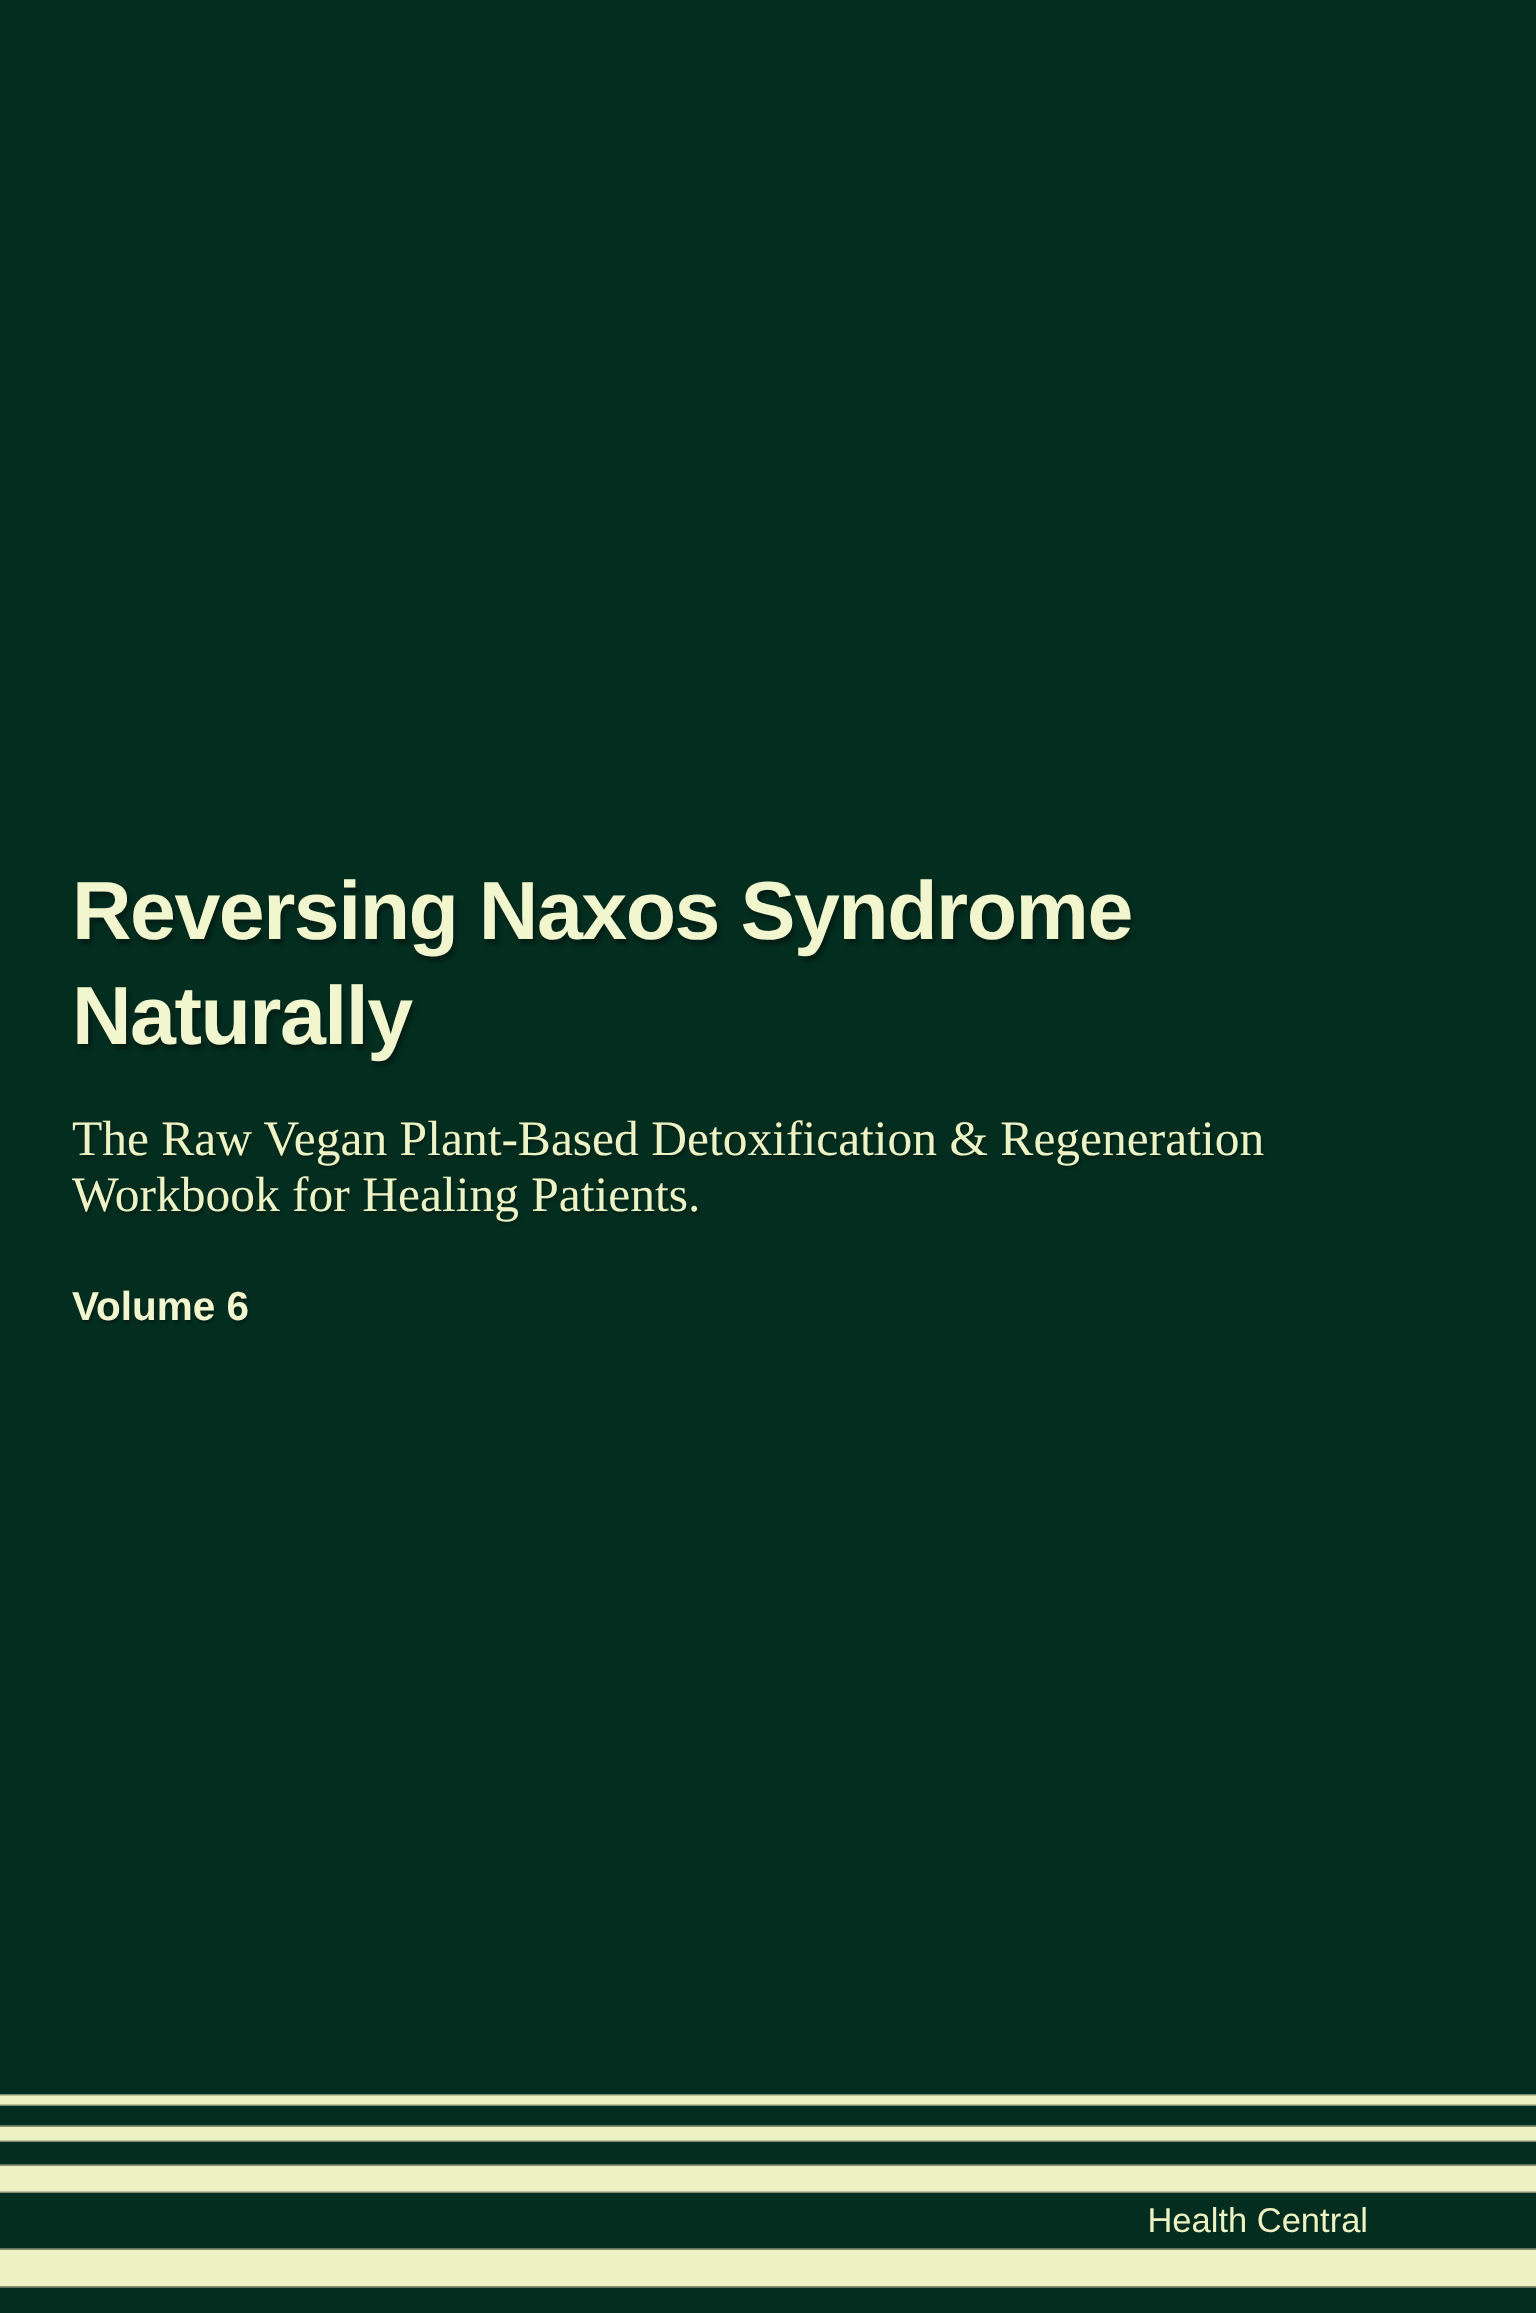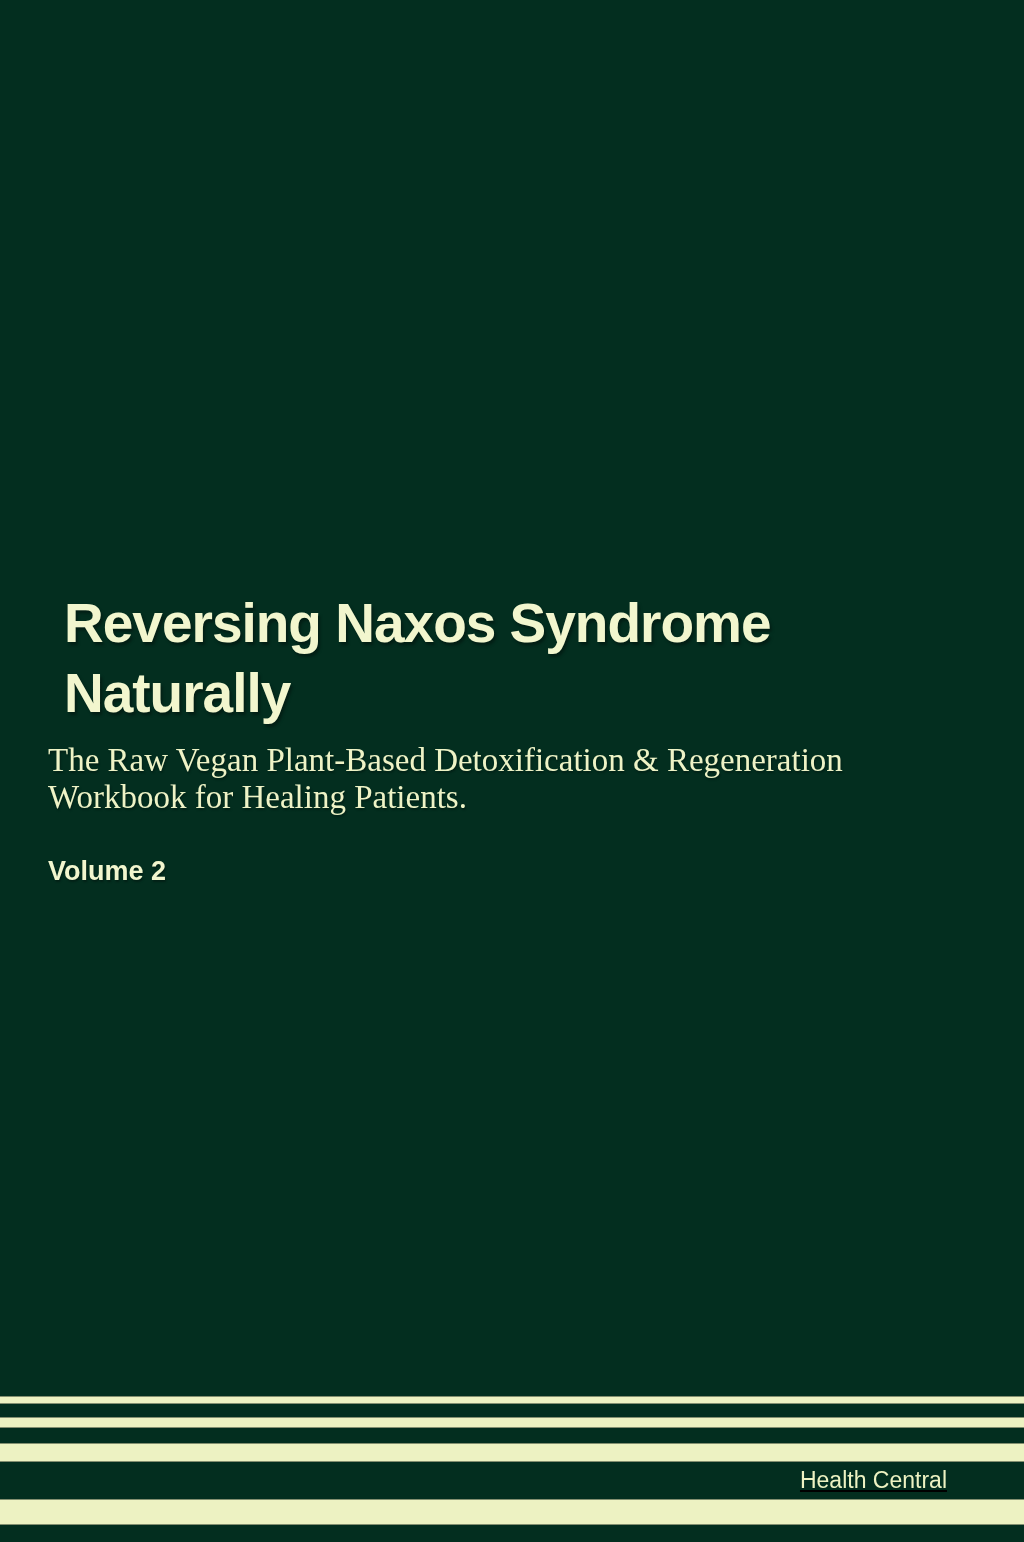--- a/index.html
+++ b/index.html
@@ -13,21 +13,21 @@
     height: 1542px;
     background: var(--background, #032e1f);
     overflow: hidden;
     font-family: "Liberation Sans", sans-serif;
   }
   .title {
     position: absolute;
     left: 48px;
     top: 572px;
     width: 900px;
-    margin: 16px;
+    margin: 0;
     font-family: "Liberation Sans", sans-serif;
     font-weight: bold;
     font-size: 55px;
     line-height: 70px;
     letter-spacing: -1px;
     color: var(--title-text, #f2f6ce);
     text-shadow: 2px 3px 3px rgba(0,0,0,0.35);
   }
   .subtitle {
     position: absolute;
@@ -68,43 +68,42 @@
   .stripe-4 { top: 1499px; height: 26px; }
   .publisher-band {
     position: absolute;
     left: 0;
     top: 1462px;
     width: 1024px;
     height: 37px;
     display: flex;
     align-items: center;
     justify-content: flex-end;
-    padding-right: 77px;
+    padding-right: 112px;
     box-sizing: border-box;
     background: transparent;
-    text-decoration: underline;
   }
   .publisher {
     font-family: "Liberation Sans", sans-serif;
     font-weight: normal;
     font-size: 23px;
     color: var(--publisher-text, #edf2c2);
     white-space: nowrap;
   }
 </style>
 </head>
 <body>
 
 <div class="cover">
 
   <h1 class="title">Reversing Naxos Syndrome Naturally</h1>
 
   <p class="subtitle">The Raw Vegan Plant-Based Detoxification &amp; Regeneration Workbook for Healing Patients.</p>
 
-  <p class="volume">Volume 2</p>
+  <p class="volume">Volume 6</p>
 
   <div class="stripe stripe-1"></div>
   <div class="stripe stripe-2"></div>
   <div class="stripe stripe-3"></div>
 
   <div class="publisher-band">
     <span class="publisher">Health Central</span>
   </div>
 
   <div class="stripe stripe-4"></div>

